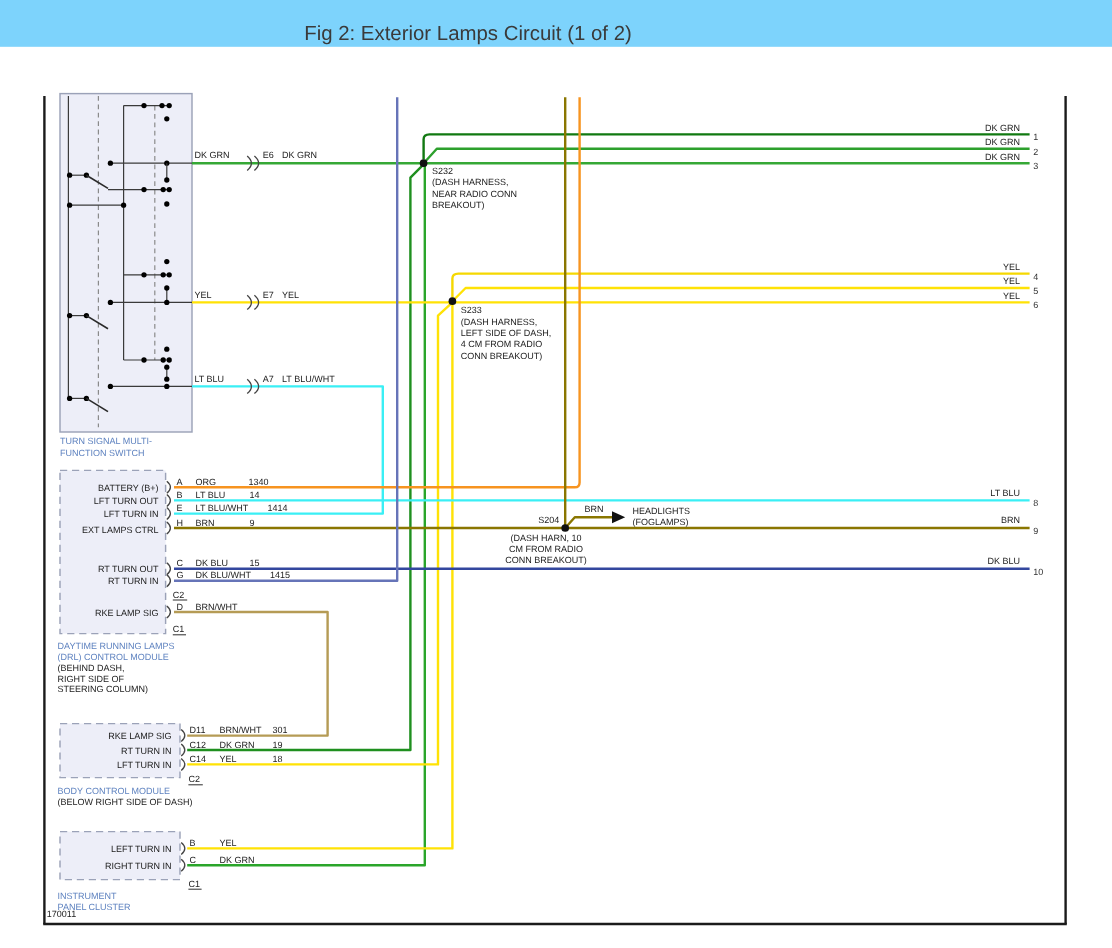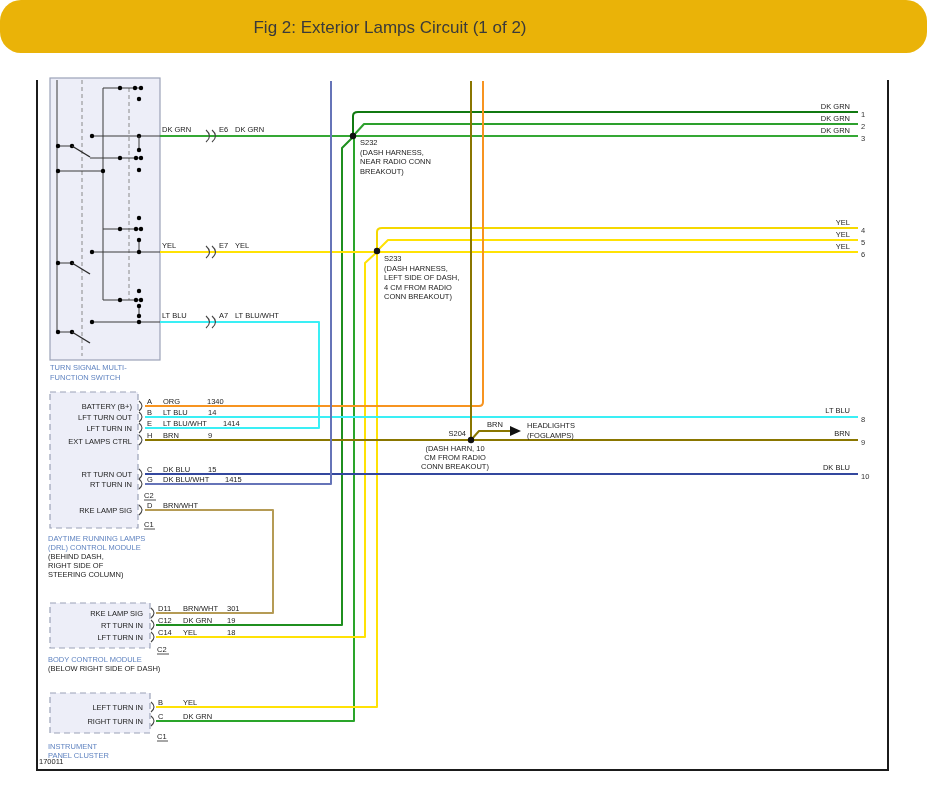--- a/index.html
+++ b/index.html
@@ -1,18 +1,18 @@
 <!DOCTYPE html>
 <html><head>
 <meta charset="utf-8">
 <style>
   html,body{margin:0;padding:0;background:#fff;}
   #page{position:relative;width:927px;height:790px;background:#ffffff;overflow:hidden;
         font-family:"Liberation Sans", sans-serif;}
-  #titlebar{position:absolute;left:0;top:0;width:927px;height:53px;background:#eab308;border-radius:21px;}
+  #titlebar{position:absolute;left:0;top:0;width:927px;height:39px;background:#7dd3fc;}
   #titlebar .t{position:absolute;left:390px;top:18px;transform:translateX(-50%);
         font-size:17px;color:#3a3a3a;white-space:nowrap;}
   svg{position:absolute;left:0;top:0;}
   text{font-family:"Liberation Sans", sans-serif;font-size:7.5px;fill:#222;}
   text.blu{fill:#5F83C0;}
   text.num{fill:#333;}
   .w{fill:none;stroke-width:2;stroke-linejoin:round;stroke-linecap:butt;}
   .thin{fill:none;stroke:#3a3a3a;stroke-width:1;}
   .arm{fill:none;stroke:#2a2a2a;stroke-width:1.4;}
   .idash{fill:none;stroke:#8a8a8a;stroke-width:1;stroke-dasharray:4,3;}

